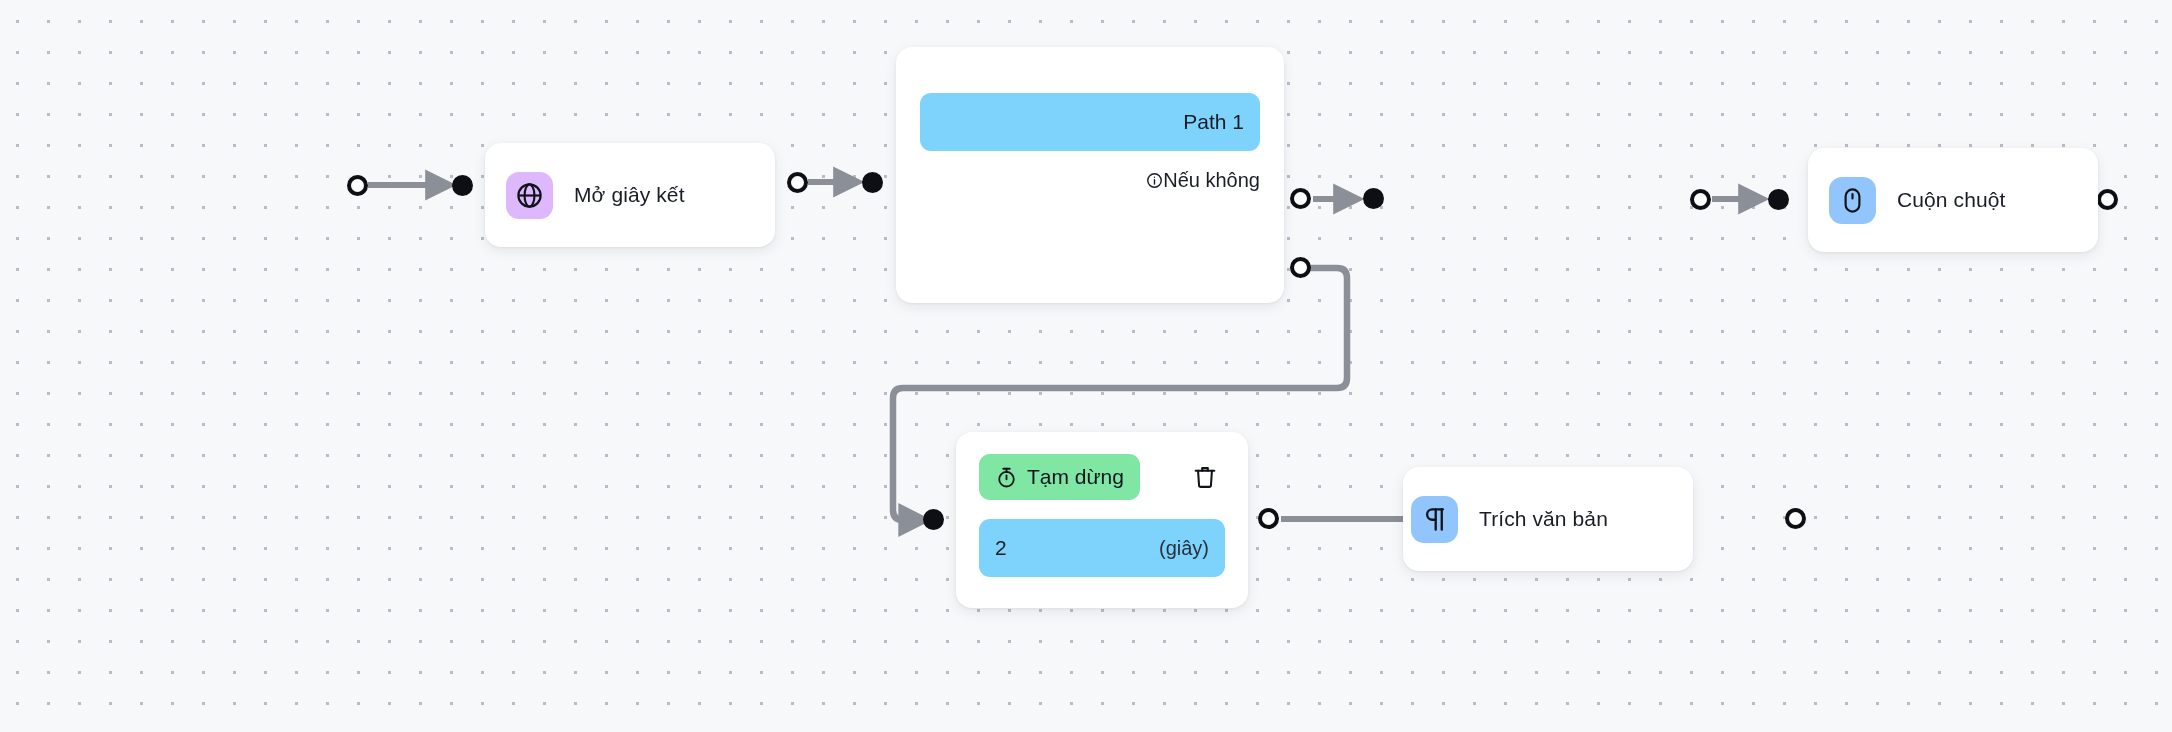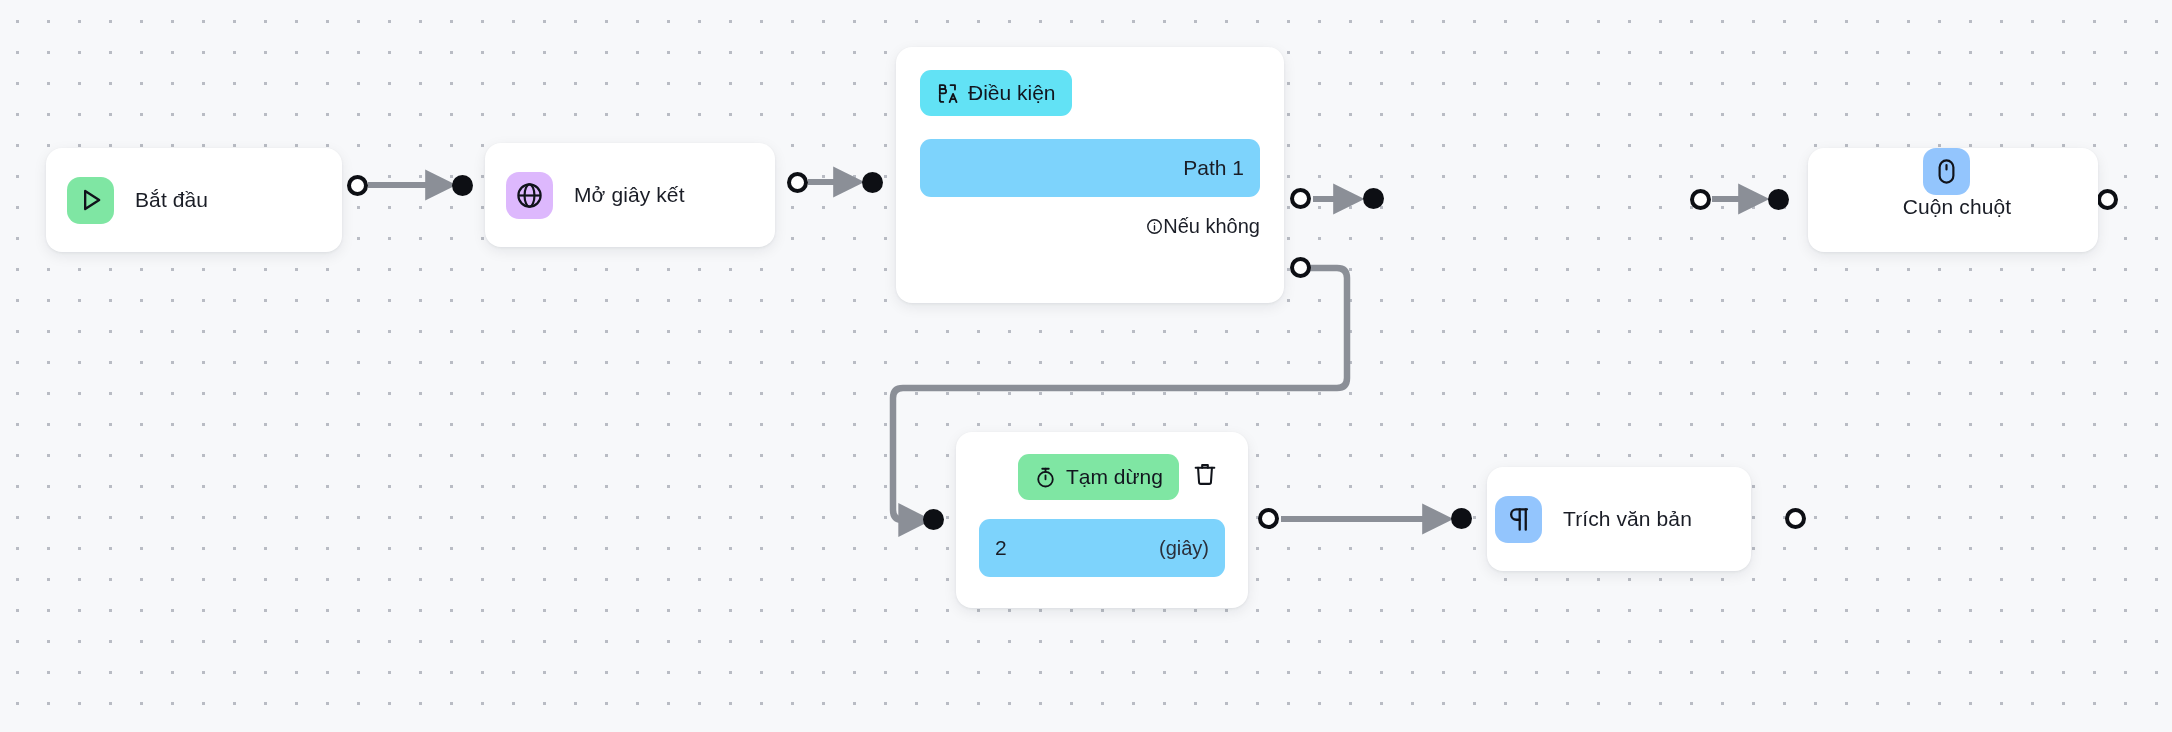--- a/index.html
+++ b/index.html
@@ -106,22 +106,22 @@
     font-size: 20px;
     color: #1a1d26;
   }
 
   
   .node-pause {
     padding: 22px 23px 22px 23px;
   }
   .pause-row {
     display: flex;
+    align-items: center;
     justify-content: space-between;
-    margin-left: 39px;
   }
   .trash-btn {
     width: 40px; height: 40px;
     display:flex; align-items:center; justify-content:center;
     background: transparent;
     border: none;
     border-radius: 8px;
     cursor: pointer;
     padding: 0;
   }
@@ -188,73 +188,52 @@
 
   <div class="port hollow" style="left:2097px; top:189px;"></div>
 
   <div class="port hollow" style="left:1290px; top:257px;"></div>
 
   <div class="port filled" style="left:923px;  top:509px;"></div>
   <div class="port hollow" style="left:1258px; top:508px;"></div>
   <div class="port filled" style="left:1451px; top:508px;"></div>
   <div class="port hollow" style="left:1785px; top:508px;"></div>
 
-  <div class="node node-simple" style="left:46px; top:148px; width:296px; height:104px;">
-    <span class="icon-tile" style="background:#7fe6a3;">
-      <svg width="28" height="28" viewBox="0 0 24 24" fill="none" stroke="#10131a" stroke-width="2" stroke-linejoin="round">
-        <path d="M7 4.2 L19 12 L7 19.8 Z"></path>
-      </svg>
-    </span>
-    <span class="node-label">Bắt đầu</span>
-  </div>
 
   <div class="node node-simple" style="left:485px; top:143px; width:290px; height:104px;">
     <span class="icon-tile" style="background:#ddb8fd;">
       <svg width="29" height="29" viewBox="0 0 24 24" fill="none" stroke="#10131a" stroke-width="1.8">
         <circle cx="12" cy="12" r="9.2"></circle>
         <ellipse cx="12" cy="12" rx="4.1" ry="9.2"></ellipse>
         <line x1="2.8" y1="12" x2="21.2" y2="12"></line>
       </svg>
     </span>
     <span class="node-label">Mở giây kết</span>
   </div>
 
   <div class="node node-cond" style="left:896px; top:47px; width:388px; height:256px;">
-    <div class="chip" style="background:#62e2f5;">
-      <span>
-        <svg width="23" height="23" viewBox="0 0 24 24" fill="none" stroke="#10131a" stroke-width="1.9" stroke-linecap="round" stroke-linejoin="round">
-          <path d="M4 3.3 h3.6 a2.1 2.1 0 0 1 0 4.2 H4 V3.3 Z"></path>
-          <path d="M4 7.5 h4.4 a2.2 2.2 0 0 1 0 4.4 H4 V7.5 Z"></path>
-          <path d="M15.2 3.3 h4.6 v4.6"></path>
-          <path d="M4 13.4 v5.4 a2 2 0 0 0 2 2 h1.6"></path>
-          <path d="M14.2 21 l3.6 -8.6 l3.6 8.6"></path>
-          <path d="M15.6 17.8 h4.4"></path>
-        </svg>
-      </span>
-      <span>Điều kiện</span>
-    </div>
 
     <div class="field right" style="margin-top:23px;">
       <span>Path 1</span>
     </div>
 
     <div class="cond-else">
       <span style="display:flex;">
         <svg width="17" height="17" viewBox="0 0 24 24" fill="none" stroke="#1a1d26" stroke-width="2" stroke-linecap="round">
           <circle cx="12" cy="12" r="9.5"></circle>
           <line x1="12" y1="11" x2="12" y2="17"></line>
           <line x1="12" y1="7.2" x2="12" y2="7.4"></line>
         </svg>
       </span>
       <span>Nếu không</span>
     </div>
   </div>
 
 
-  <div class="node node-simple" style="left:1808px; top:148px; width:290px; height:104px;flex-direction:column;">
+  <div class="node node-simple" style="left:1808px; top:148px; width:290px; height:104px;">
     <span class="icon-tile" style="background:#93c5fd;">
       <svg width="29" height="29" viewBox="0 0 24 24" fill="none" stroke="#10131a" stroke-width="1.8" stroke-linecap="round">
         <rect x="6.3" y="2.8" width="11.4" height="18.4" rx="5.7"></rect>
         <line x1="12" y1="6.6" x2="12" y2="10.3"></line>
       </svg>
     </span>
     <span class="node-label">Cuộn chuột</span>
   </div>
 
   <div class="node node-pause" style="left:956px; top:432px; width:292px; height:176px;">
@@ -280,21 +259,21 @@
         </span>
       </button>
     </div>
 
     <div class="field between" style="margin-top:19px;">
       <span>2</span>
       <span class="unit">(giây)</span>
     </div>
   </div>
 
-  <div class="node node-simple" style="left:1487px; top:467px; width:264px; height:104px;padding-left:8px;">
+  <div class="node node-simple" style="left:1403px; top:467px; width:290px; height:104px;padding-left:8px;">
     <span class="icon-tile" style="background:#93c5fd;">
       <svg width="29" height="29" viewBox="0 0 24 24" fill="none" stroke="#10131a" stroke-width="1.9" stroke-linecap="round">
         <path d="M19 3.6 H10.2 a4.3 4.3 0 0 0 0 8.6 H13"></path>
         <line x1="13" y1="3.6" x2="13" y2="20.4"></line>
         <line x1="18" y1="3.6" x2="18" y2="20.4"></line>
       </svg>
     </span>
     <span class="node-label">Trích văn bản</span>
   </div>
 

